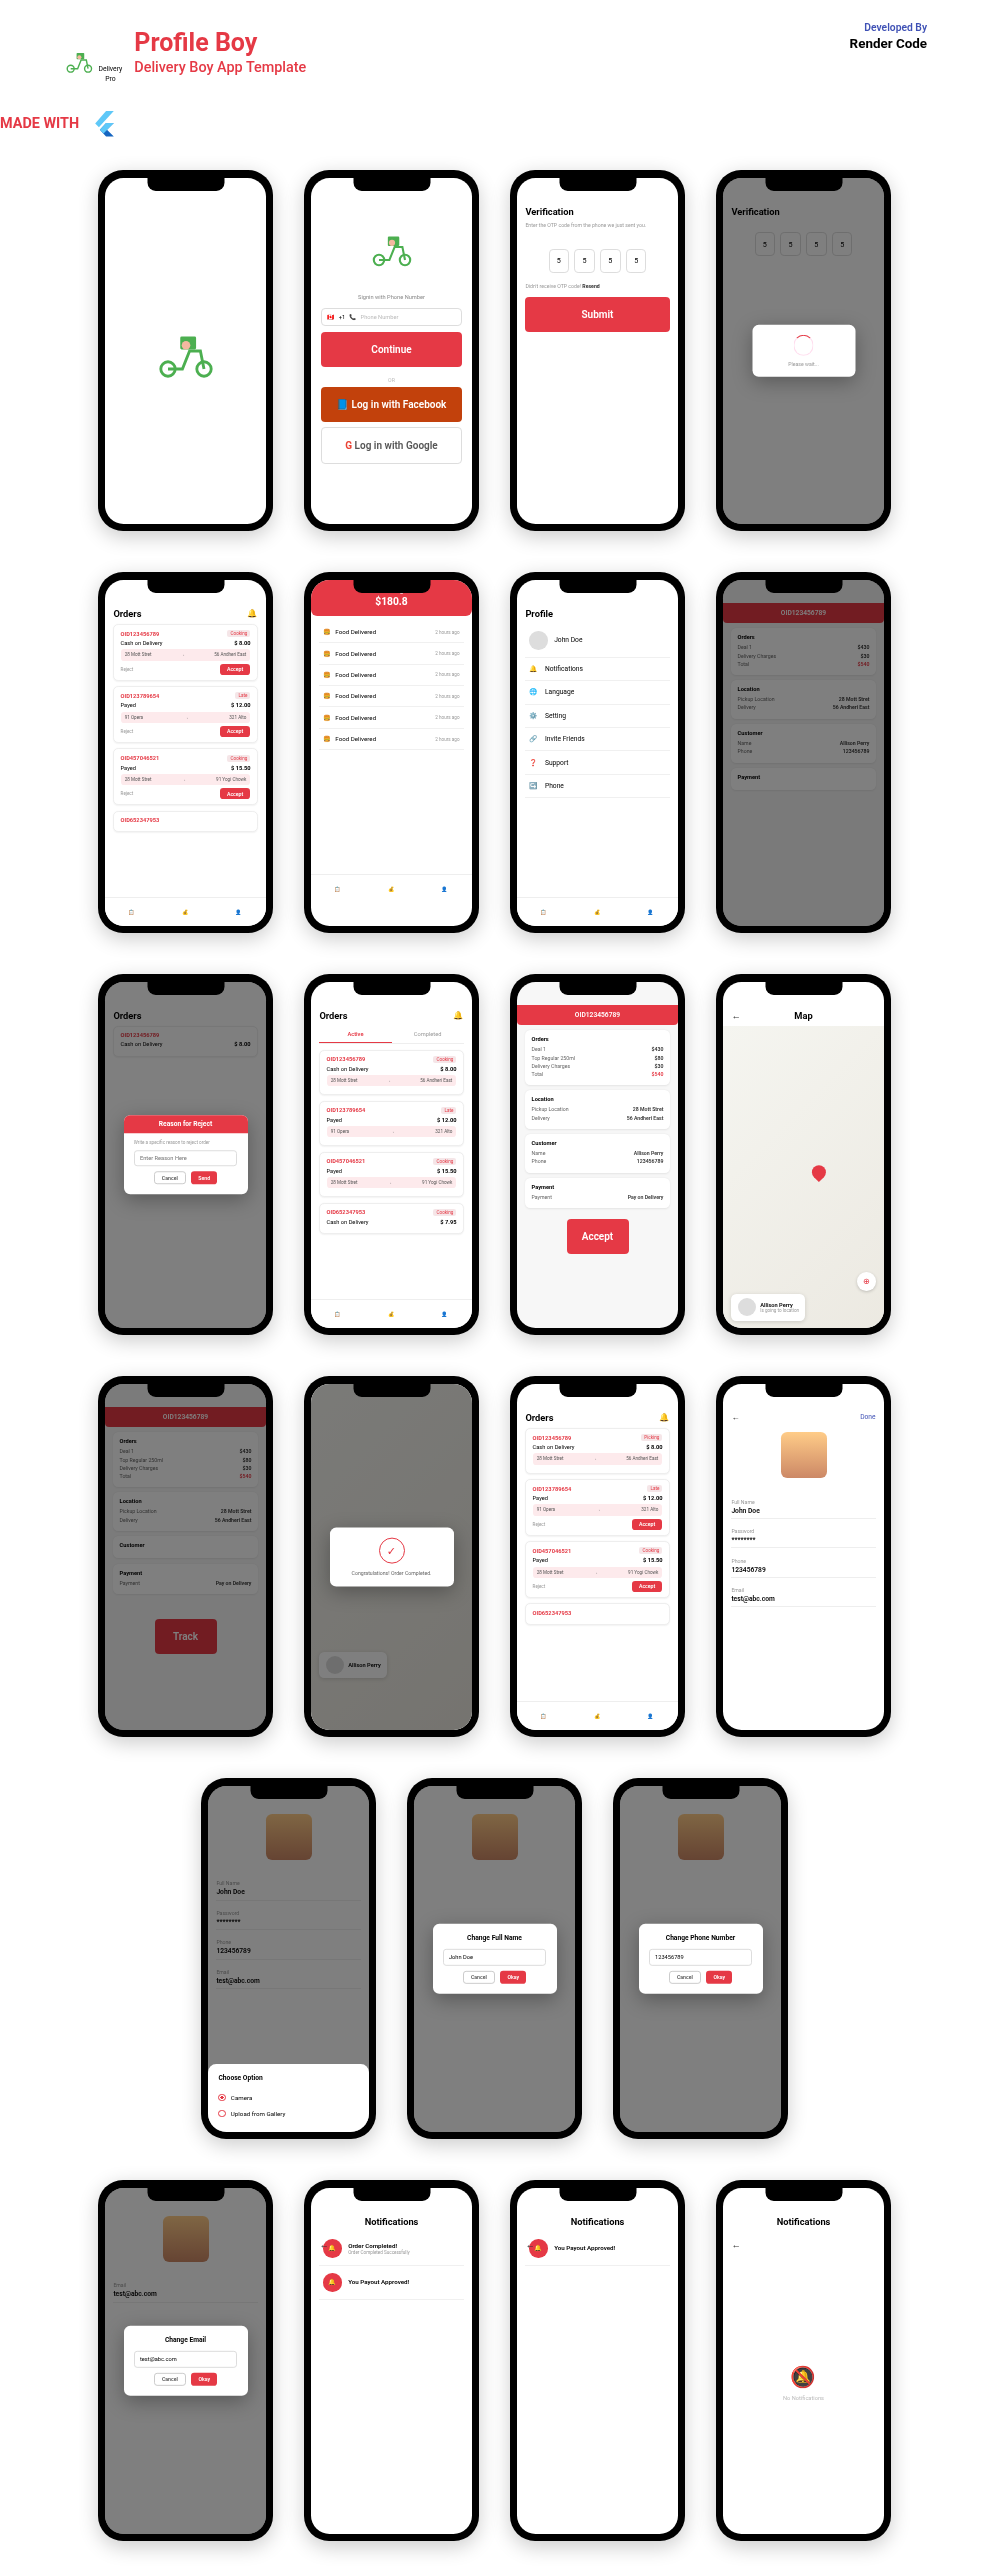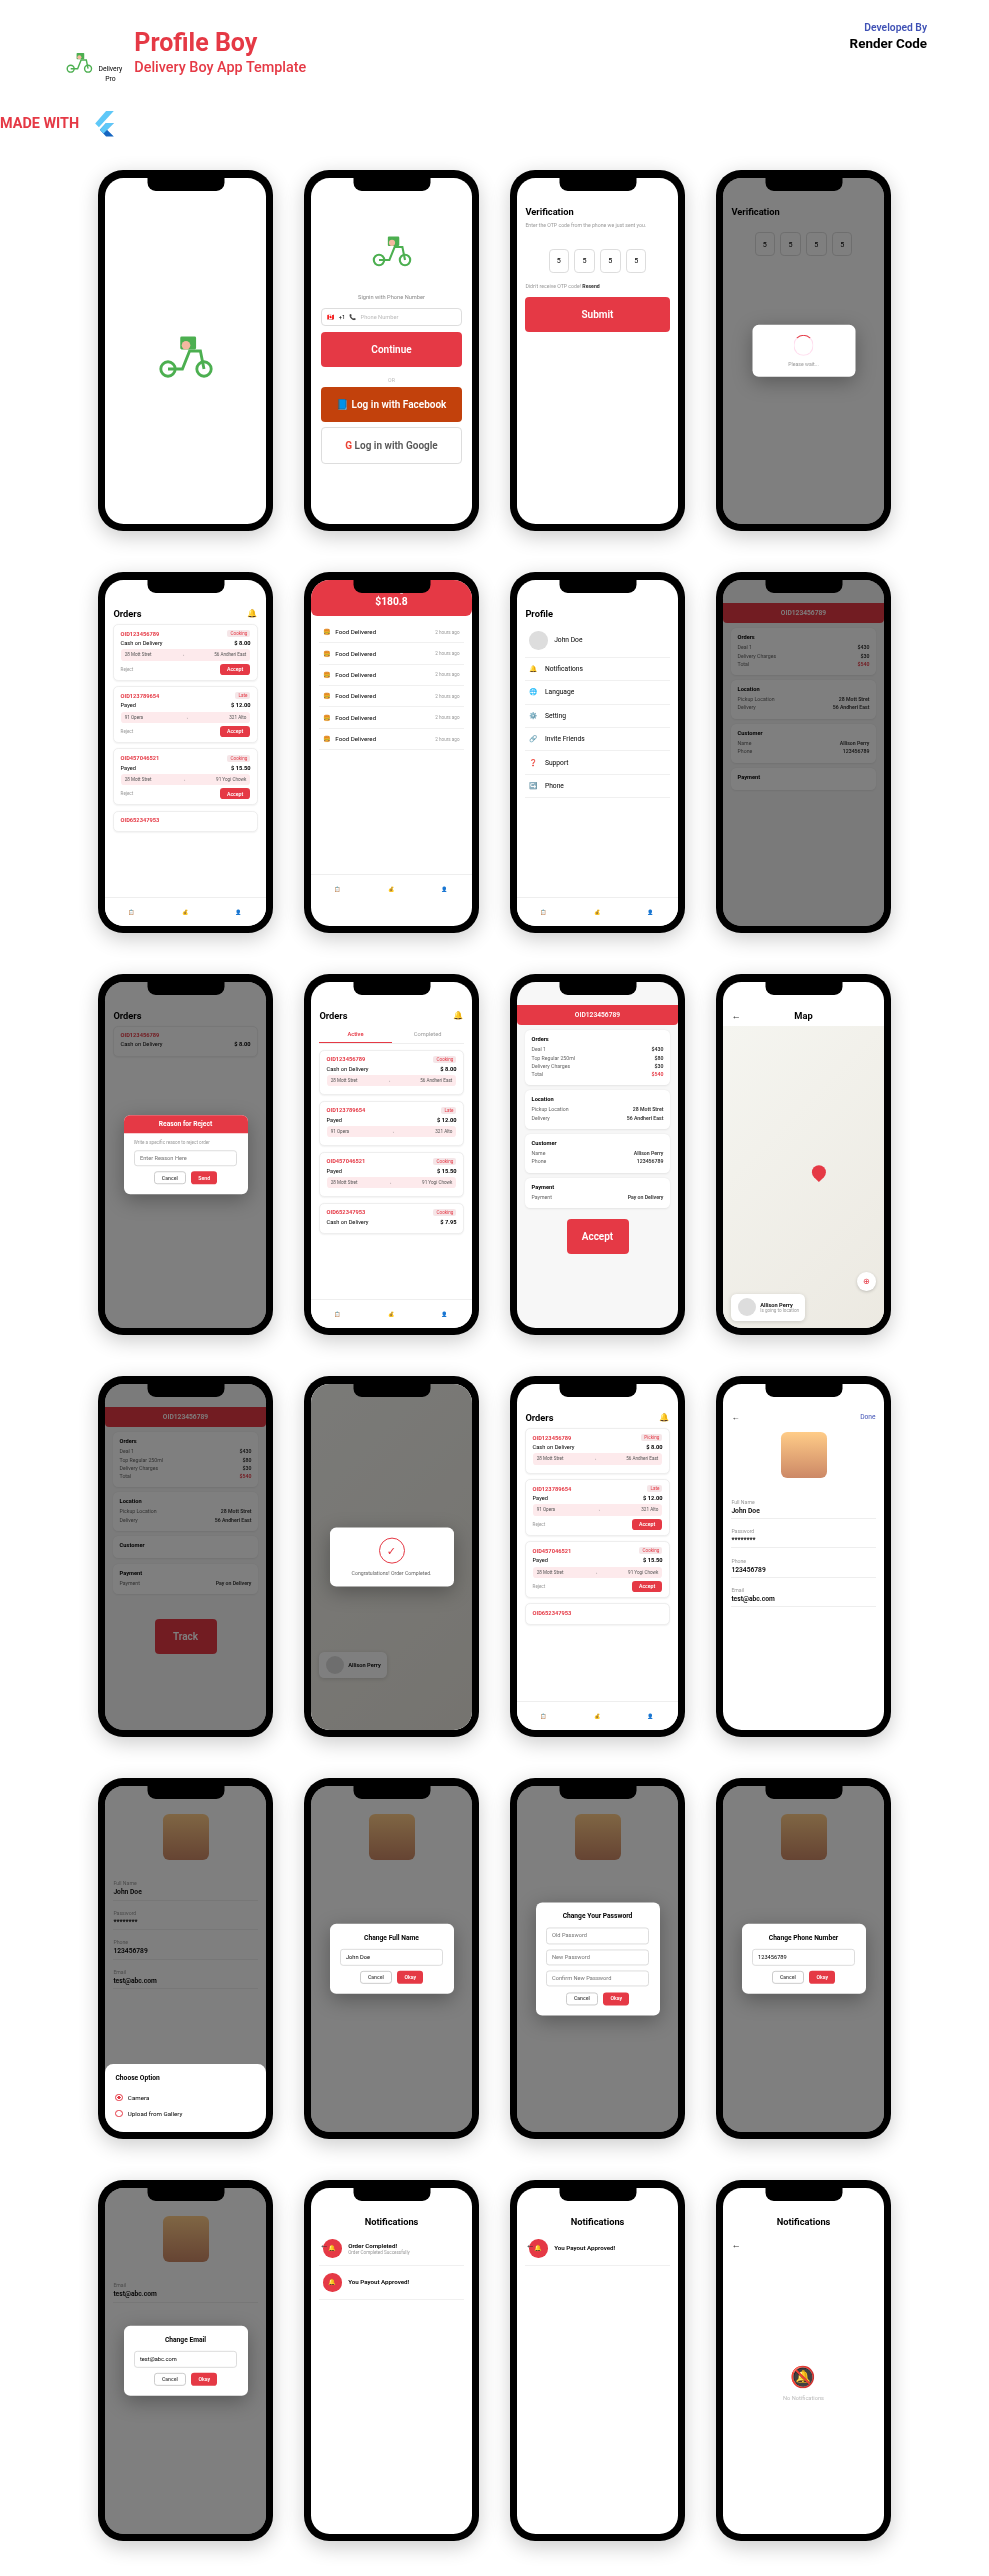--- a/index.html
+++ b/index.html
@@ -852,39 +852,20 @@
       <div class="modal-title">Change Full Name</div>
       <input class="modal-input" value="John Doe" style="">
       <div class="modal-actions">
         <button class="btn-outline">Cancel</button>
         <button class="btn-accept">Okay</button>
       </div>
     </div>
         </div>
   </div>
 
-  <div class="phone">
-        <div class="notch"></div>
-    <div class="screen dim">
-          <div class="status-bar"></div>
-          <div class="screen-body">
-            <div class="avatar-lg"></div>
-          </div>
-    <div class="modal">
-      <div class="modal-title">Change Your Password</div>
-      <input class="modal-input" placeholder="Old Password" style="">
-      <input class="modal-input" placeholder="New Password" style="">
-      <input class="modal-input" placeholder="Confirm New Password" style="">
-      <div class="modal-actions">
-        <button class="btn-outline">Cancel</button>
-        <button class="btn-accept">Okay</button>
-      </div>
-    </div>
-        </div>
-  </div>
 
   <div class="phone">
         <div class="notch"></div>
     <div class="screen dim">
           <div class="status-bar"></div>
           <div class="screen-body">
             <div class="avatar-lg"></div>
           </div>
     <div class="modal">
       <div class="modal-title">Change Phone Number</div>

